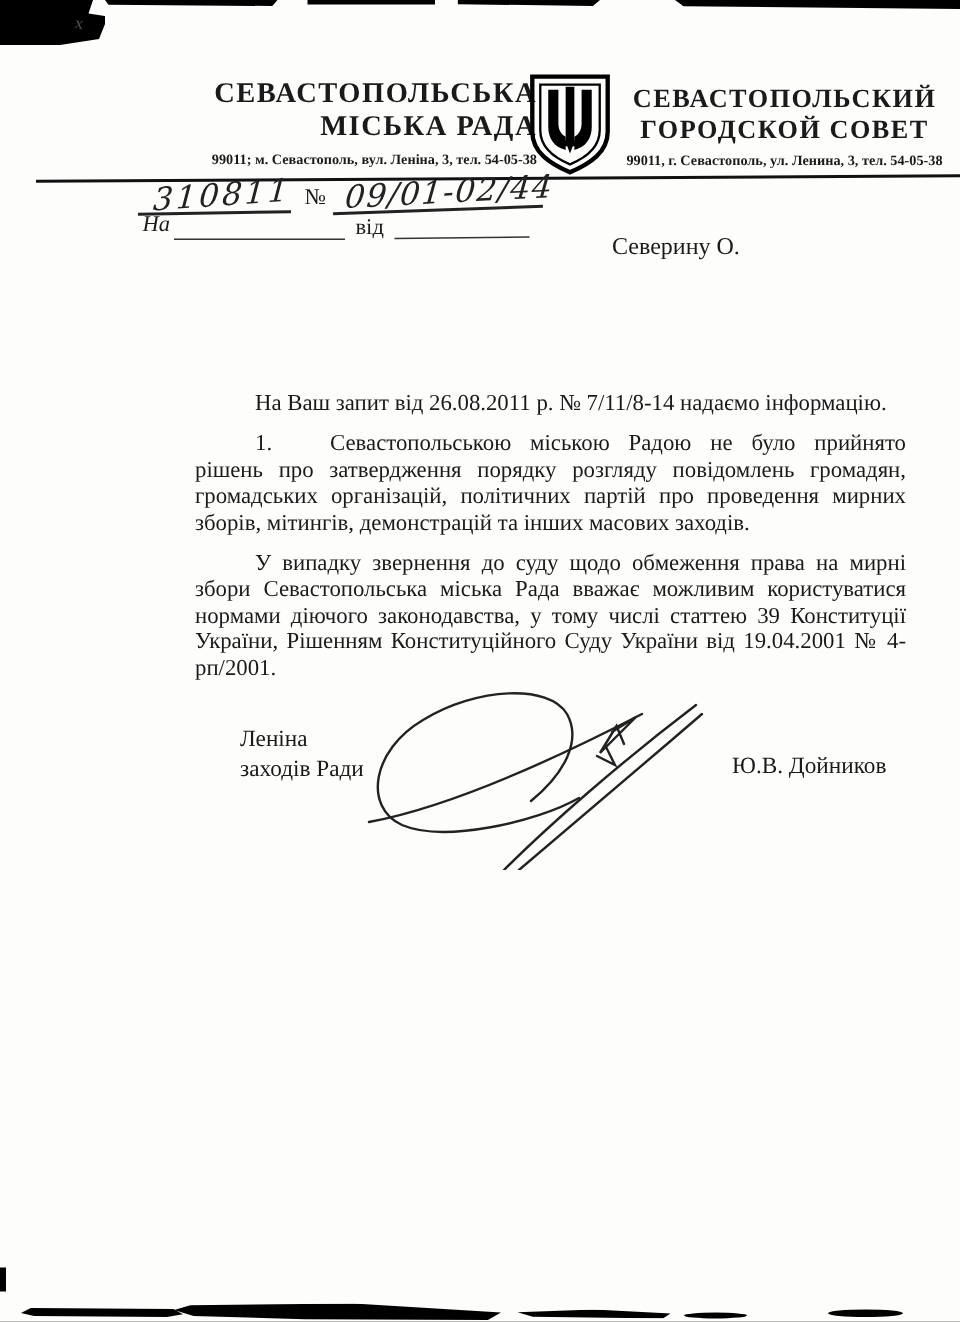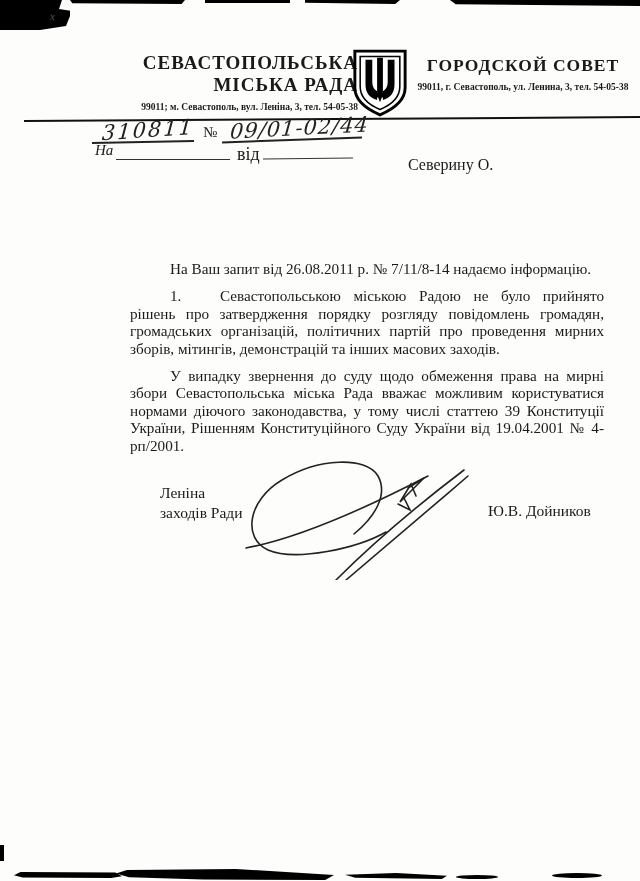--- a/index.html
+++ b/index.html
@@ -33,21 +33,21 @@
   .hdr-rule{position:absolute;left:24px;top:118px;width:616px;height:2px;background:#111;transform:rotate(-0.35deg);}
   
   .hand{font-family:"DejaVu Serif",serif;font-style:italic;color:#222;}
   .hw-date{position:absolute;left:102px;top:118px;font-size:21px;letter-spacing:2px;transform:rotate(-4deg) skewX(-8deg);}
   .hw-num{position:absolute;left:230px;top:116px;font-size:21px;letter-spacing:1px;transform:rotate(-3deg) skewX(-8deg);white-space:nowrap;}
   .no-label{position:absolute;left:203px;top:124px;font-size:15px;}
   .uline{position:absolute;height:1.5px;background:#222;}
   .ul-date{left:92px;top:141px;width:102px;transform:rotate(-1deg);}
   .ul-num{left:222px;top:139px;width:140px;transform:rotate(-2deg);}
   .na-label{position:absolute;left:95px;top:142px;font-size:15px;font-style:italic;}
-  .vid-label{position:absolute;left:237px;top:144px;font-size:18px;}
+  .vid-label{position:absolute;left:237px;top:144px;font-size:15px;}
   .ul-na{left:116px;top:159px;width:114px;background:#333;height:1px;}
   .ul-vid{left:263px;top:158px;width:90px;background:#333;height:1px;transform:rotate(-0.6deg);}
   
   .recipient{position:absolute;left:408px;top:156px;font-size:16px;}
   
   .body-text{position:absolute;left:120px;top:250px;width:494px;font-size:15.2px;line-height:17.4px;text-align:justify;}
   .body-text p{margin:10px;text-indent:40px;}
   .body-text .num{display:inline-block;width:50px;text-indent:0;}
   
   .sig-title{position:absolute;left:160px;top:483px;font-size:15.5px;line-height:20px;}
@@ -83,20 +83,21 @@
       <path d="M4 4 H56 V42 C56 56 44 64 30 70 C16 64 4 56 4 42 Z" fill="none" stroke="#000" stroke-width="3"></path>
       <path d="M9.5 9.5 H50.5 V41 C50.5 52 42 59.5 30 64.5 C18 59.5 9.5 52 9.5 41 Z" fill="none" stroke="#000" stroke-width="1.6"></path>
       <path d="M15 13 h7 v23 c0 5 2 8 5 9.5 l0 9 c-8 -2 -12 -8 -12 -16 z" fill="#000"></path>
       <path d="M45 13 h-7 v23 c0 5 -2 8 -5 9.5 l0 9 c8 -2 12 -8 12 -16 z" fill="#000"></path>
       <path d="M27 11 h6 v38 l-3 8 l-3 -8 z" fill="#000"></path>
       <path d="M24 48 h12 v4 h-12 z" fill="#000"></path>
     </svg>
   </div>
 
   <div class="hdr-right">
+    <div class="hdr-title">СЕВАСТОПОЛЬСКИЙ</div>
     <div class="hdr-title">ГОРОДСКОЙ СОВЕТ</div>
     <div class="hdr-addr">99011, г. Севастополь, ул. Ленина, 3, тел. 54-05-38</div>
   </div>
 
   <div class="hdr-rule"></div>
 
   <div class="hand hw-date">310811</div>
   <div class="uline ul-date"></div>
   <div class="no-label">№</div>
   <div class="hand hw-num">09/01-02/44</div>

